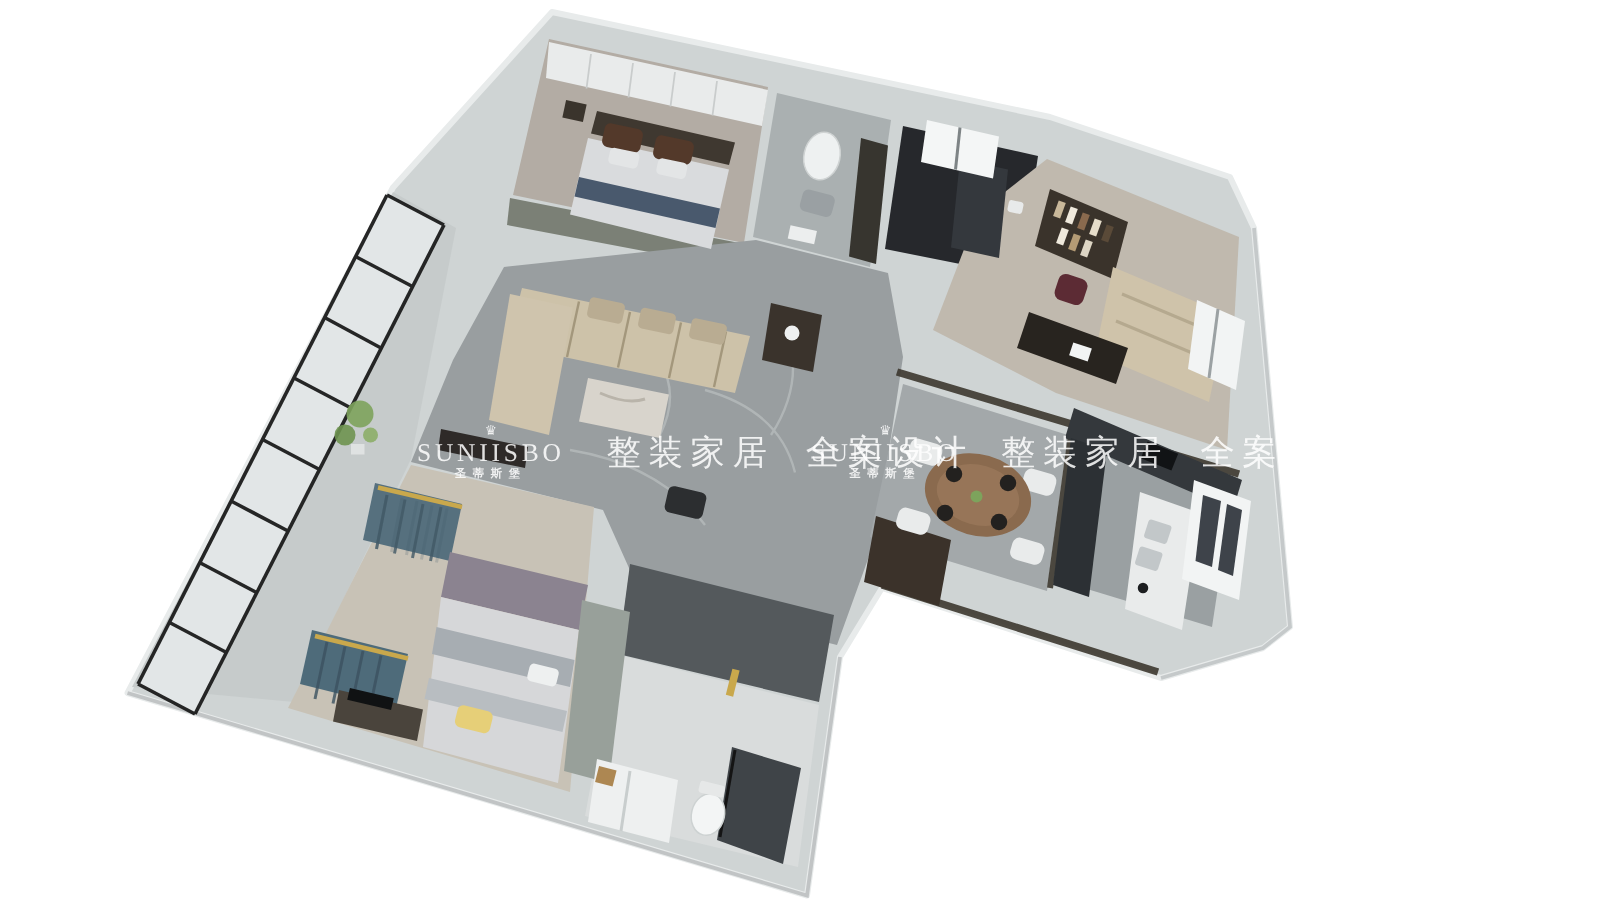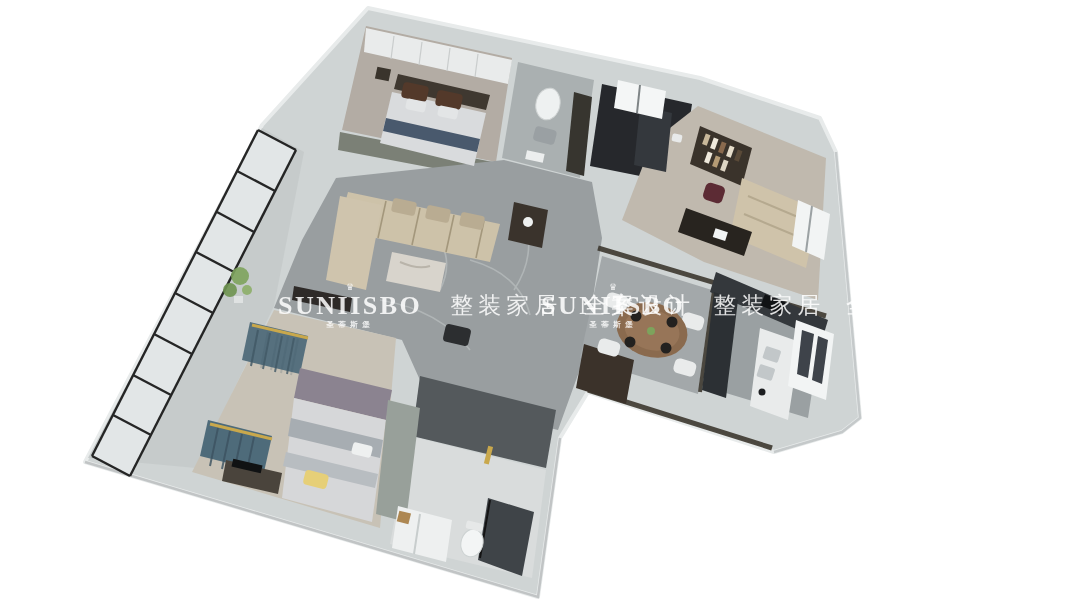--- a/index.html
+++ b/index.html
@@ -3,21 +3,21 @@
 <meta charset="utf-8">
 <style>
   html,body{margin:0;padding:0;background:#fff;}
   .stage{position:relative;width:1080px;height:608px;background:#ffffff;overflow:hidden;
          font-family:"Liberation Serif", serif;}
   .stage svg{position:absolute;left:0;top:0;}
   .wm{position:absolute;display:flex;align-items:center;color:rgba(255,255,255,0.85);
       pointer-events:none;white-space:nowrap;}
   .wm-brand{display:flex;flex-direction:column;align-items:center;line-height:1;}
   .wm-crown{font-size:9px;line-height:1;margin-bottom:1px;}
-  .wm-name{font-size:26px;font-weight:bold;letter-spacing:2.5px;text-align:right;}
+  .wm-name{font-size:17px;font-weight:normal;letter-spacing:2.5px;text-align:right;}
   .wm-sub{font-size:7.5px;letter-spacing:4.5px;margin-top:2px;font-weight:bold;}
   .wm-tagline{font-size:23px;letter-spacing:5px;word-spacing:10px;margin-left:28px;}
 </style>
 </head>
 <body>
 
 <div class="stage">
 <svg width="1080" height="608" viewBox="0 0 1080 608">
 
   <g>

